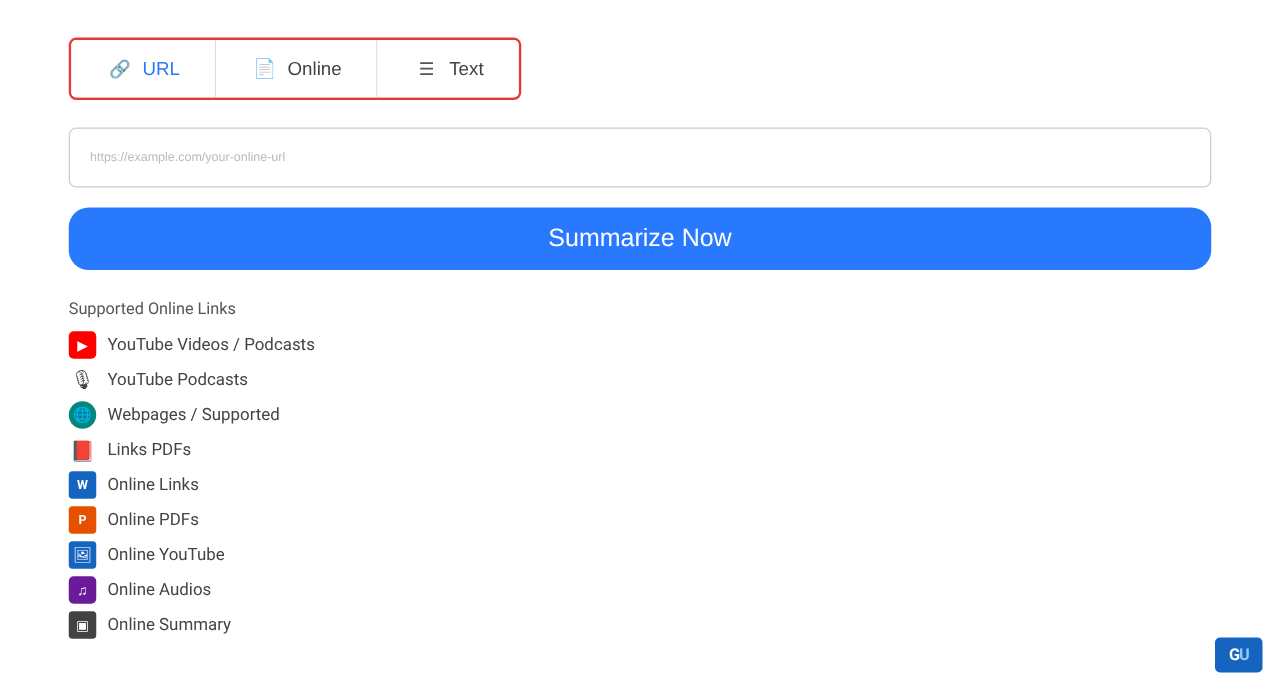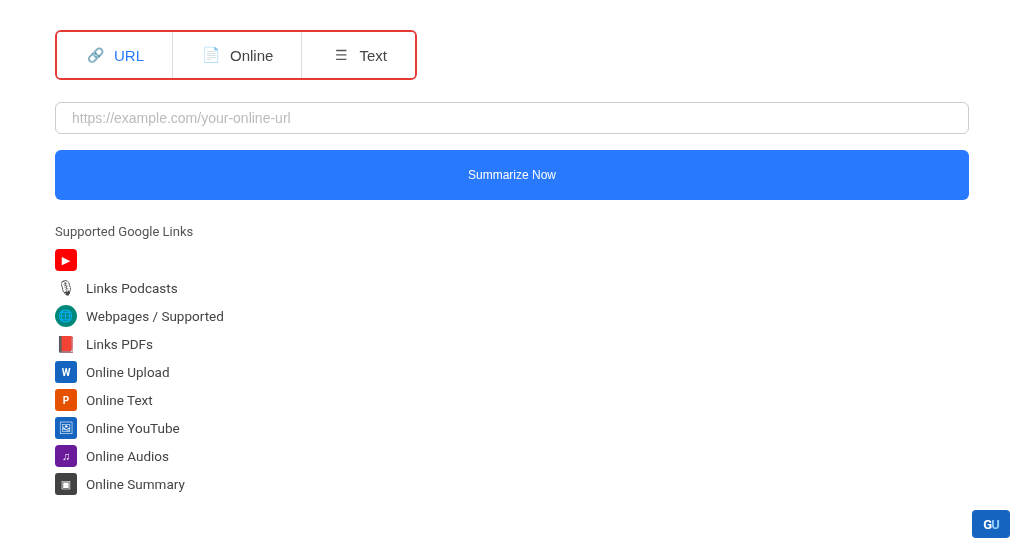--- a/index.html
+++ b/index.html
@@ -51,43 +51,43 @@
 
     
     .icon-url {
       color: #2979ff;
       font-size: 16px;
     }
 
     
     .url-input {
       width: 100%;
-      height: 32px;
+      height: 48px;
       border: 1.5px solid #ccc;
       border-radius: 6px;
       padding: 0 16px;
-      font-size: 14px;
+      font-size: 10px;
       color: #999;
       outline: none;
       margin-bottom: 16px;
     }
 
     .url-input::placeholder {
       color: #bbb;
     }
 
     
     .summarize-btn {
       width: 100%;
       height: 50px;
       background: #2979ff;
       color: #fff;
       border: none;
-      border-radius: 6px;
-      font-size: 12px;
+      border-radius: 16px;
+      font-size: 20px;
       font-weight: 500;
       cursor: pointer;
       margin-bottom: 24px;
     }
 
     
     .supported-title {
       font-size: 13px;
       color: #555;
       margin-bottom: 10px;
@@ -184,50 +184,51 @@
   
   <input type="text" class="url-input" placeholder="https://example.com/your-online-url" style="">
 
   
   <button class="summarize-btn">
     <span>Summarize Now</span>
   </button>
 
   
   <div>
-    <p class="supported-title">Supported Google Links</p>
+    <p class="supported-title">Supported Online Links</p>
     <ul class="supported-list">
 
       <li class="supported-item">
         <span class="service-icon icon-youtube">▶</span>
+        <span>YouTube Videos / Podcasts</span>
       </li>
 
       <li class="supported-item">
         <span class="service-icon icon-gpodcast">🎙</span>
-        <span>Links Podcasts</span>
+        <span>YouTube Podcasts</span>
       </li>
 
       <li class="supported-item">
         <span class="service-icon icon-globe">🌐</span>
         <span>Webpages / Supported</span>
       </li>
 
       <li class="supported-item">
         <span class="service-icon icon-pdf">📕</span>
         <span>Links PDFs</span>
       </li>
 
       <li class="supported-item">
         <span class="service-icon icon-word">W</span>
-        <span>Online Upload</span>
+        <span>Online Links</span>
       </li>
 
       <li class="supported-item">
         <span class="service-icon icon-ppt">P</span>
-        <span>Online Text</span>
+        <span>Online PDFs</span>
       </li>
 
       <li class="supported-item">
         <span class="service-icon icon-image">🖼</span>
         <span>Online YouTube</span>
       </li>
 
       <li class="supported-item">
         <span class="service-icon icon-audio">♫</span>
         <span>Online Audios</span>

